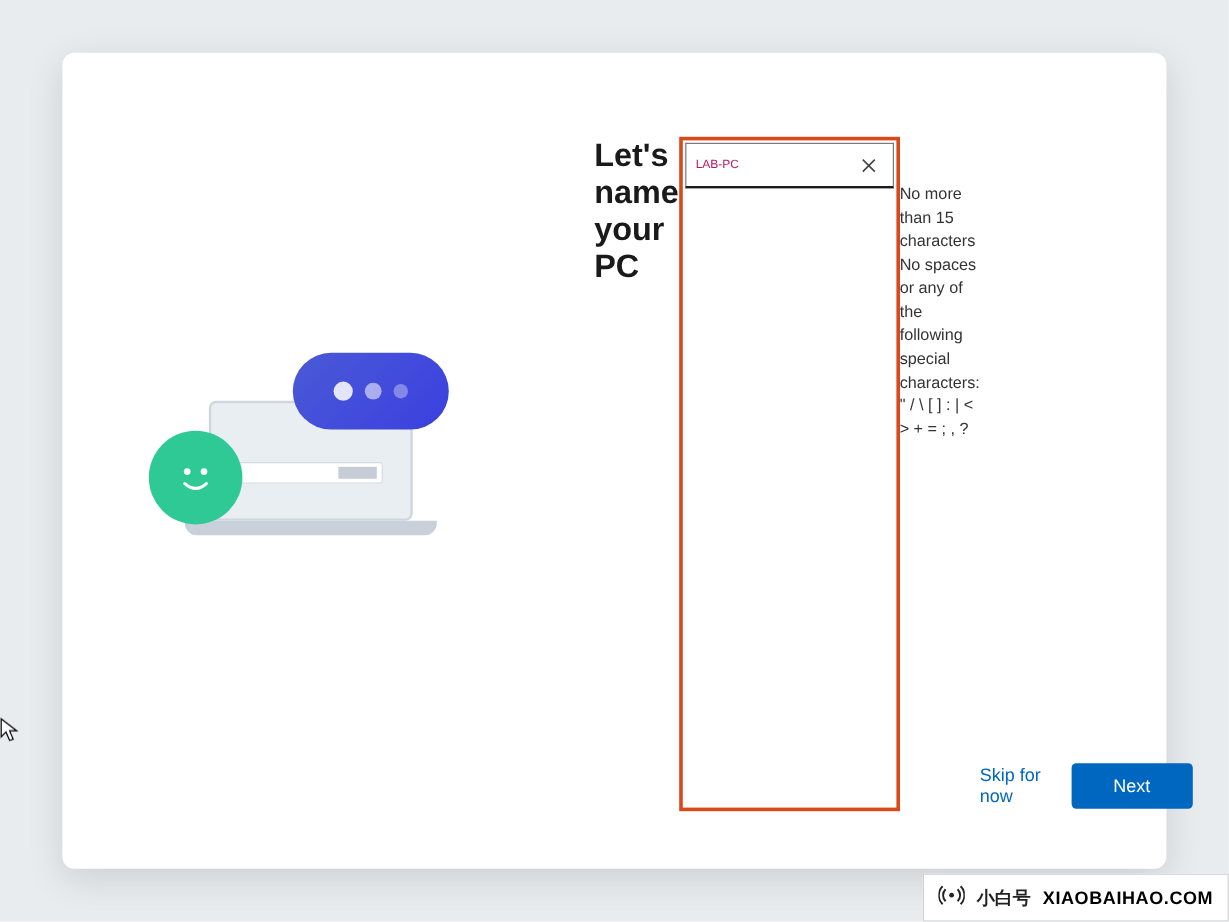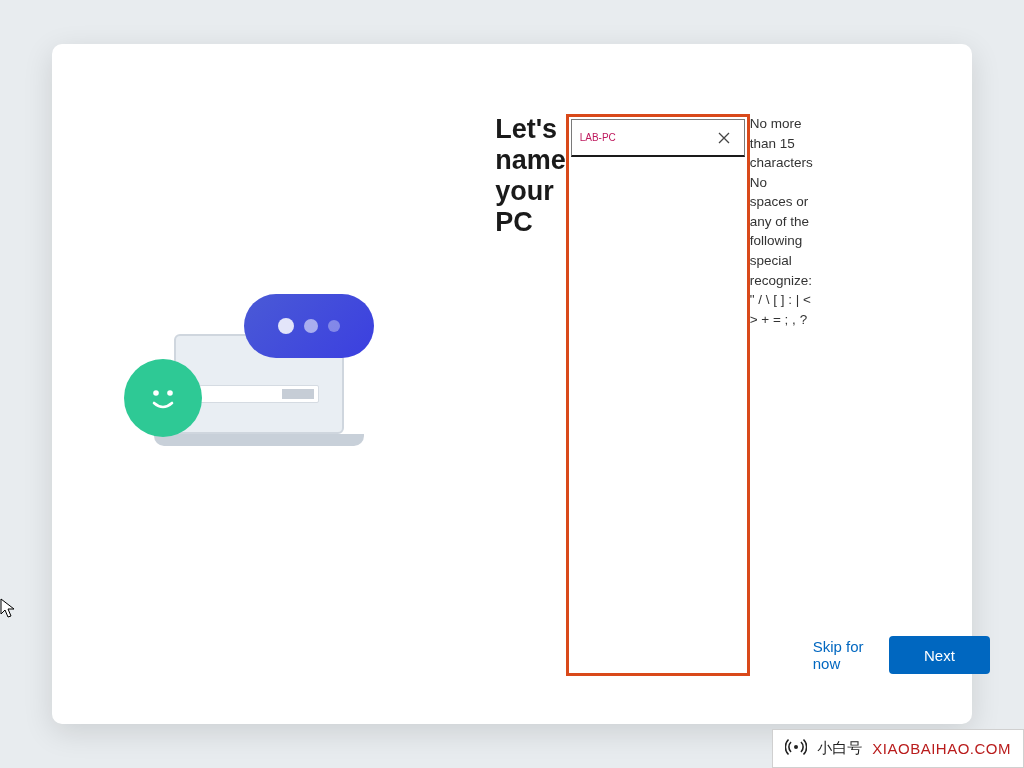--- a/index.html
+++ b/index.html
@@ -158,20 +158,21 @@
     align-items: center;
     justify-content: center;
     cursor: pointer;
     color: #444;
     font-size: 15px;
   }
   .hints {
     font-size: 13.5px;
     color: #333;
     line-height: 1.45;
+    margin-top: 38px;
   }
   .footer {
     margin-top: auto;
     display: flex;
     justify-content: flex-end;
     align-items: center;
     gap: 14px;
     padding-bottom: 20px;
   }
   .skip-link {
@@ -194,22 +195,22 @@
     right: 0;
     bottom: 0;
     background: #ffffff;
     border: 1px solid #d0d0d0;
     padding: 6px 12px;
     display: flex;
     align-items: center;
     gap: 10px;
     font-size: 15px;
   }
-  .watermark-badge .cn { font-weight: 400; color: #222; }
-  .watermark-badge .url { font-weight: 400; color: #b91c1c; letter-spacing: 0.5px; }
+  .watermark-badge .cn { font-weight: 700; color: #222; }
+  .watermark-badge .url { font-weight: 700; color: #000000; letter-spacing: 0.5px; }
   .cursor {
     position: fixed;
     left: 0;
     top: 598px;
     width: 16px;
     height: 22px;
     pointer-events: none;
   }
 </style>
 </head>
@@ -249,21 +250,21 @@
         <div class="clear-x">
           <svg width="12" height="12" viewBox="0 0 12 12">
             <path d="M1 1 L11 11 M11 1 L1 11" stroke="#444" stroke-width="1.3"></path>
           </svg>
         </div>
       </div>
     </div>
 
     <div class="hints">
       <div>No more than 15 characters</div>
-      <div>No spaces or any of the following special recognize:</div>
+      <div>No spaces or any of the following special characters:</div>
       <div>" / \ [ ] : | &lt; &gt; + = ; , ?</div>
     </div>
 
     <div class="footer">
       <a class="skip-link">Skip for now</a>
       <button class="next-btn">Next</button>
     </div>
   </div>
 
 </div>

